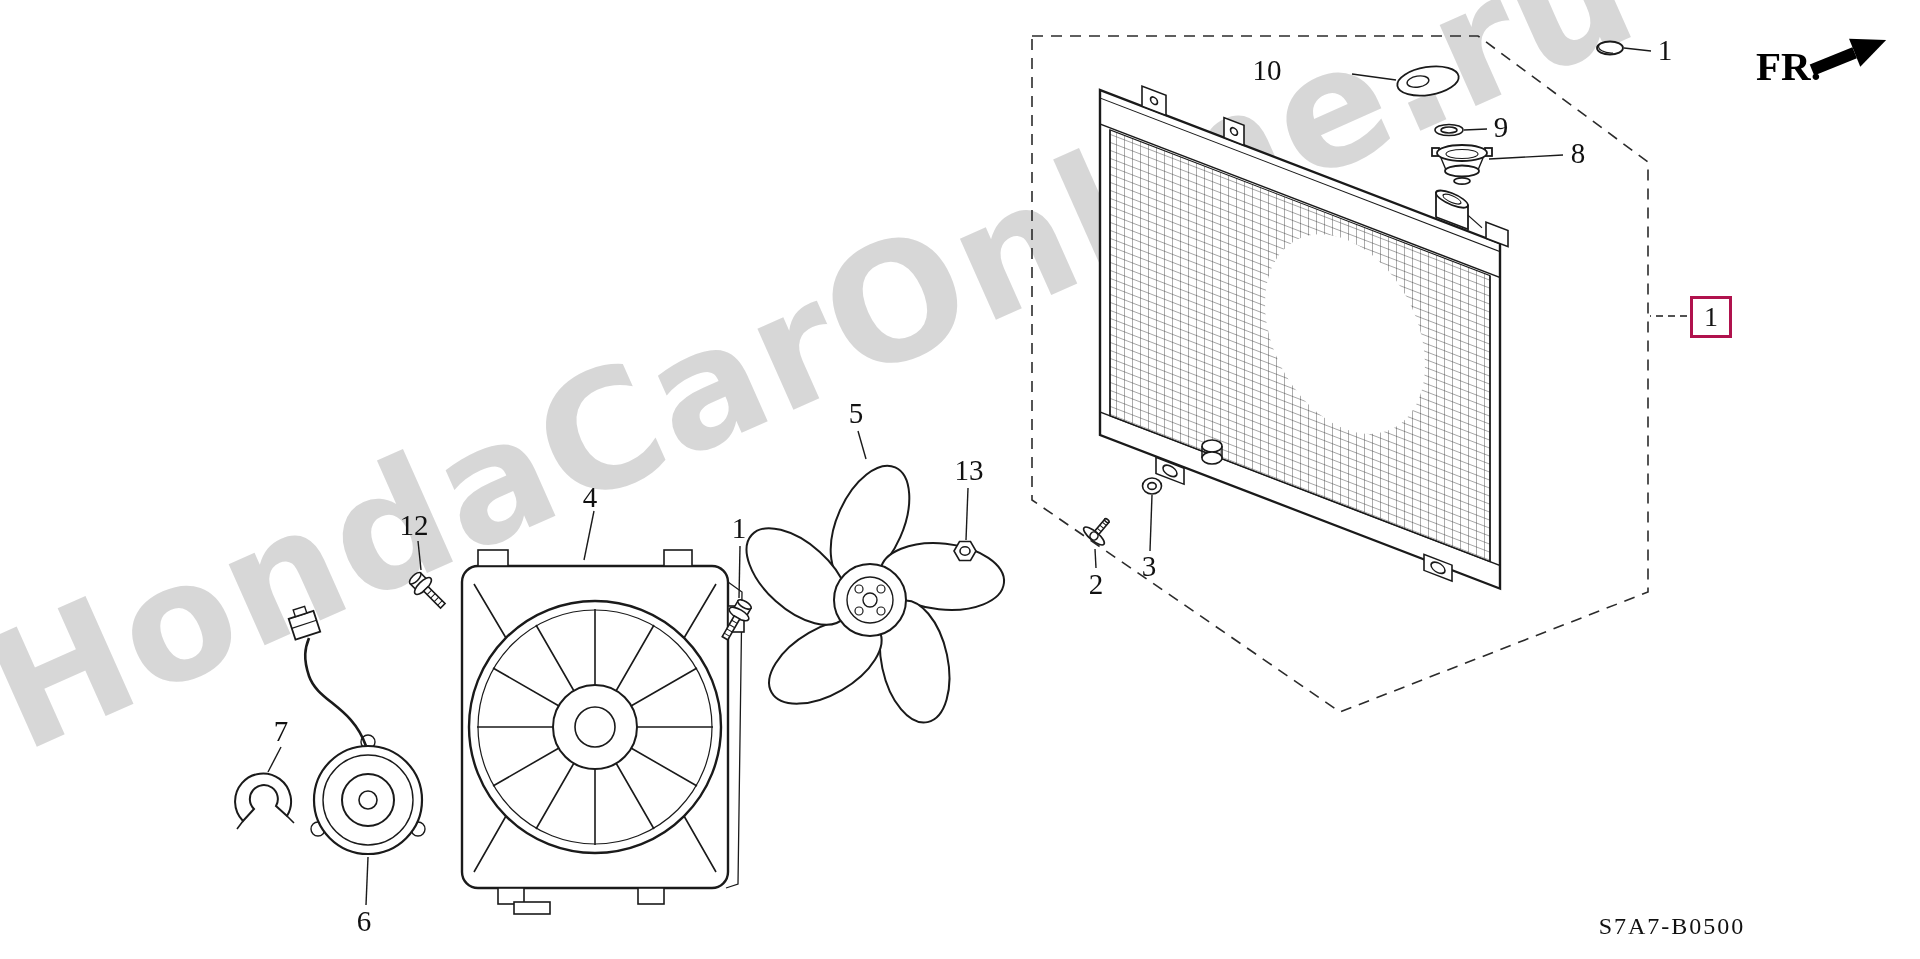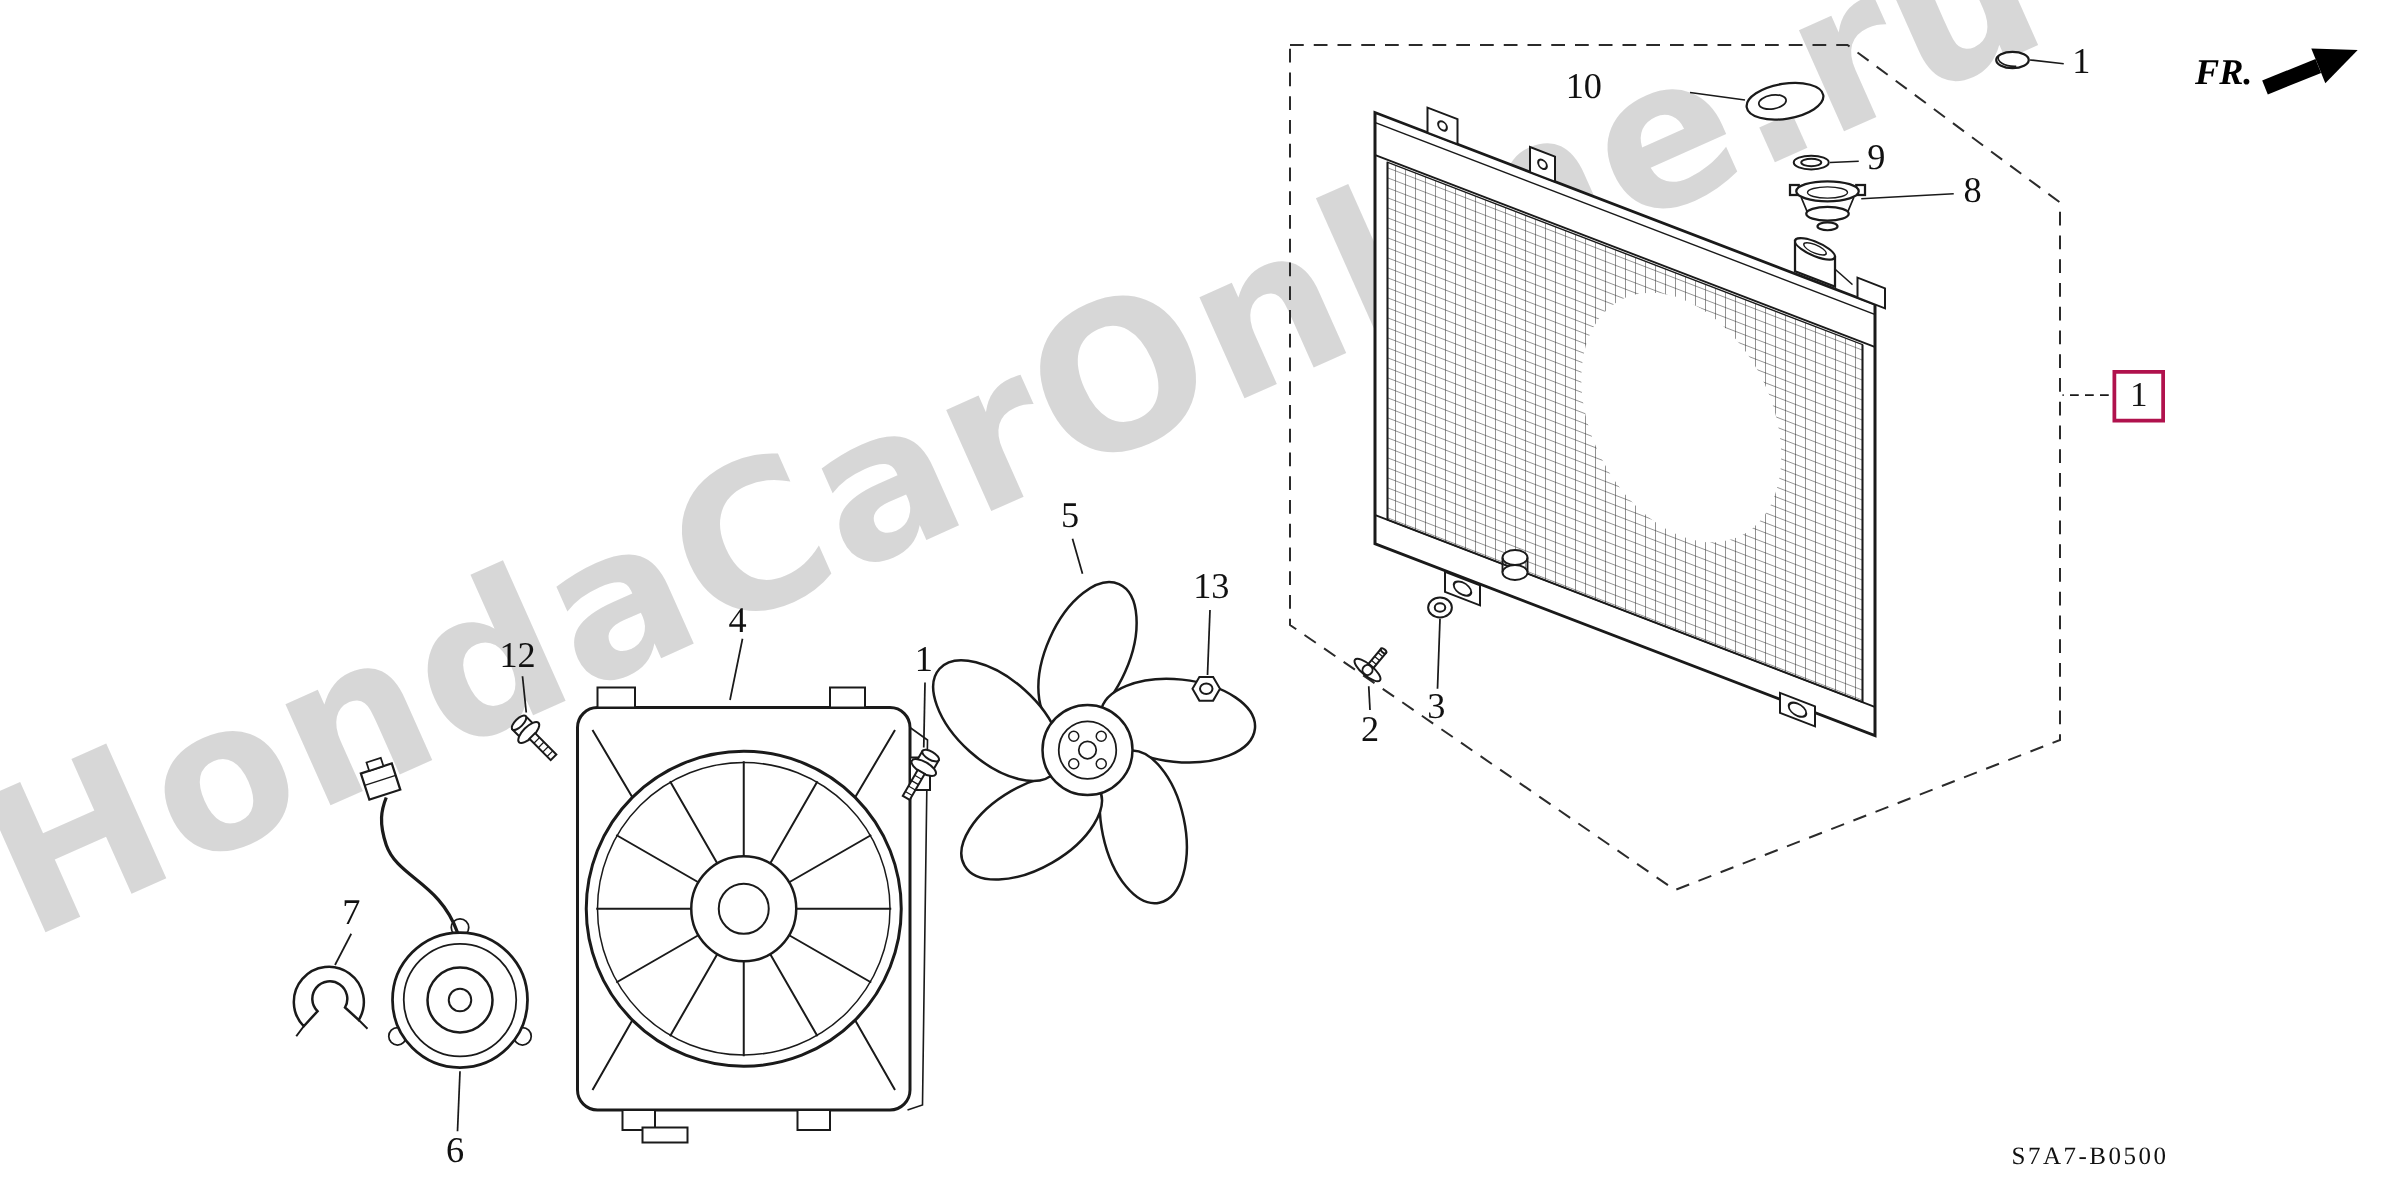--- a/index.html
+++ b/index.html
@@ -22,25 +22,25 @@
     font-size:29px;line-height:1;color:#111;cursor:pointer;user-select:none;
   }
   .callout-box{
     position:absolute;left:1690px;top:296px;width:36px;height:36px;
     border:3px solid #b0124d;background:#fff;
     display:flex;align-items:center;justify-content:center;
     font-size:28px;cursor:pointer;user-select:none;
   }
   .fr-label{
     position:absolute;left:1756px;top:42px;
-    font-style:italic;font-weight:bold;font-size:29px;color:#000;
+    font-weight:bold;font-size:41px;color:#000;
   }
   .diagram-code{
     position:absolute;left:1672px;top:926px;transform:translate(-50%,-50%);
-    font-size:20px;letter-spacing:2px;color:#111;white-space:nowrap;
+    font-size:24px;letter-spacing:2px;color:#111;white-space:nowrap;
   }
 </style>
 </head>
 <body>
 
 <div class="stage">
 
   <div class="watermark">HondaCarOnline.ru</div>
 
   <svg class="art" width="1920" height="959" viewBox="0 0 1920 959">

